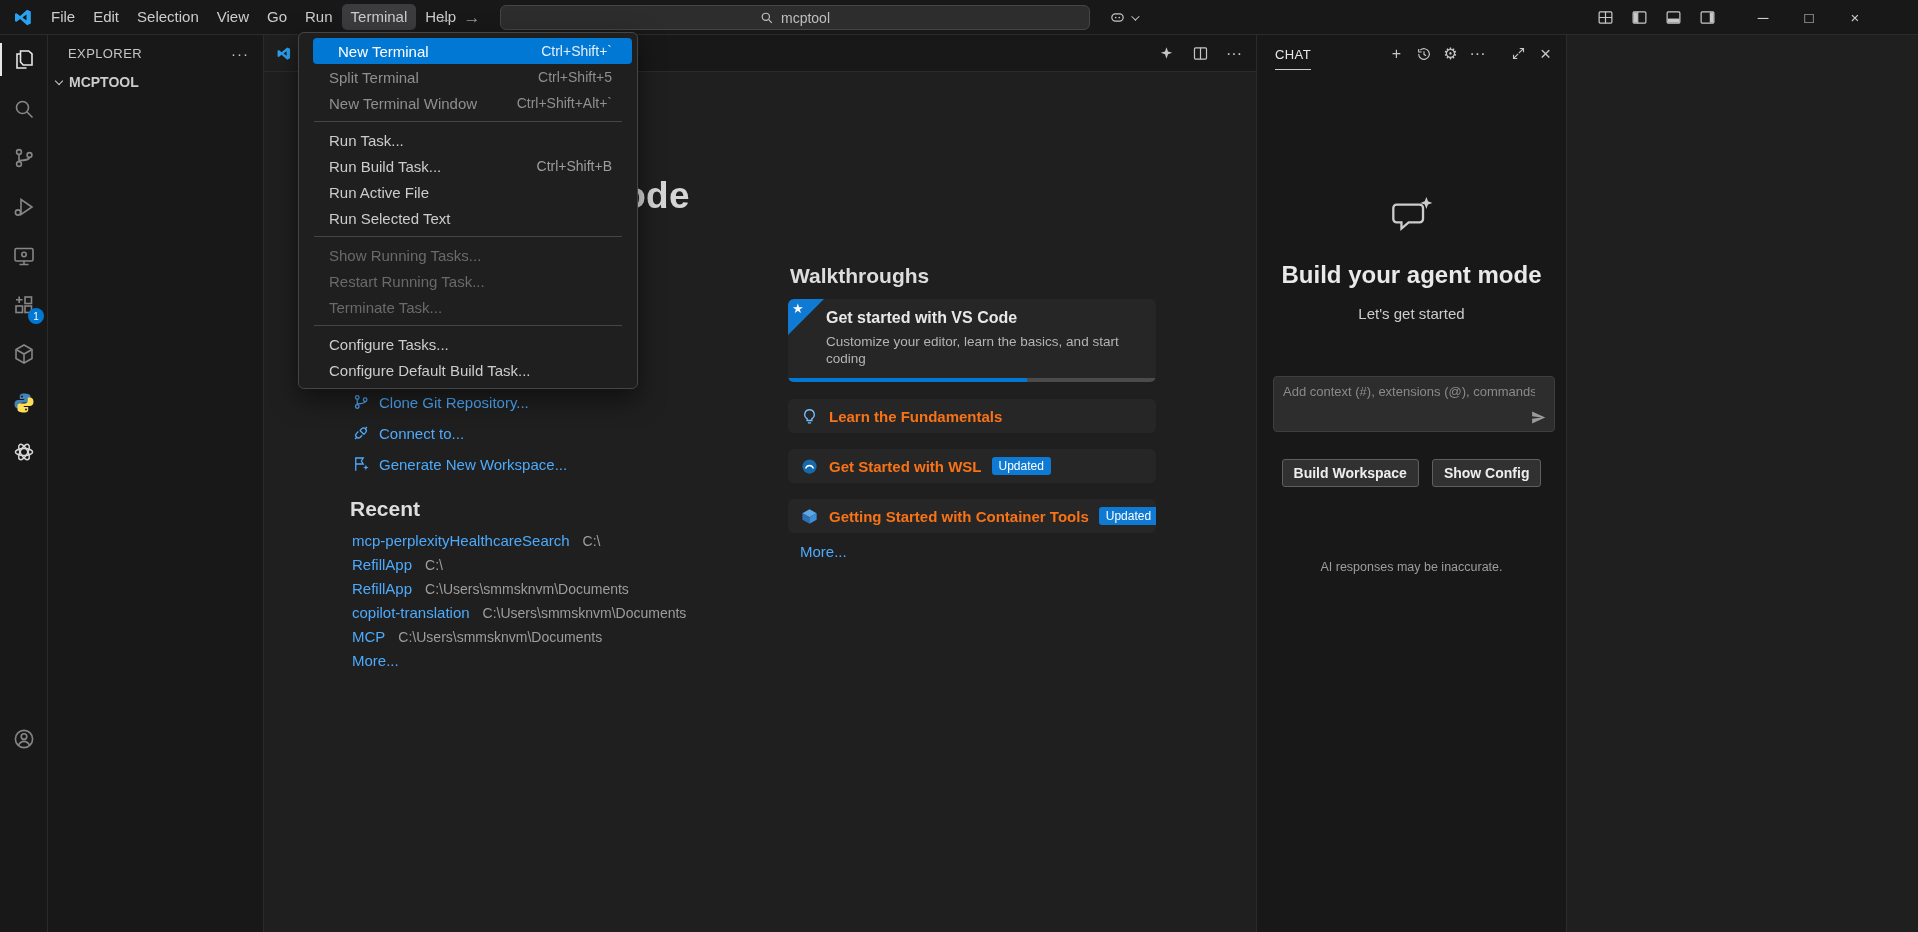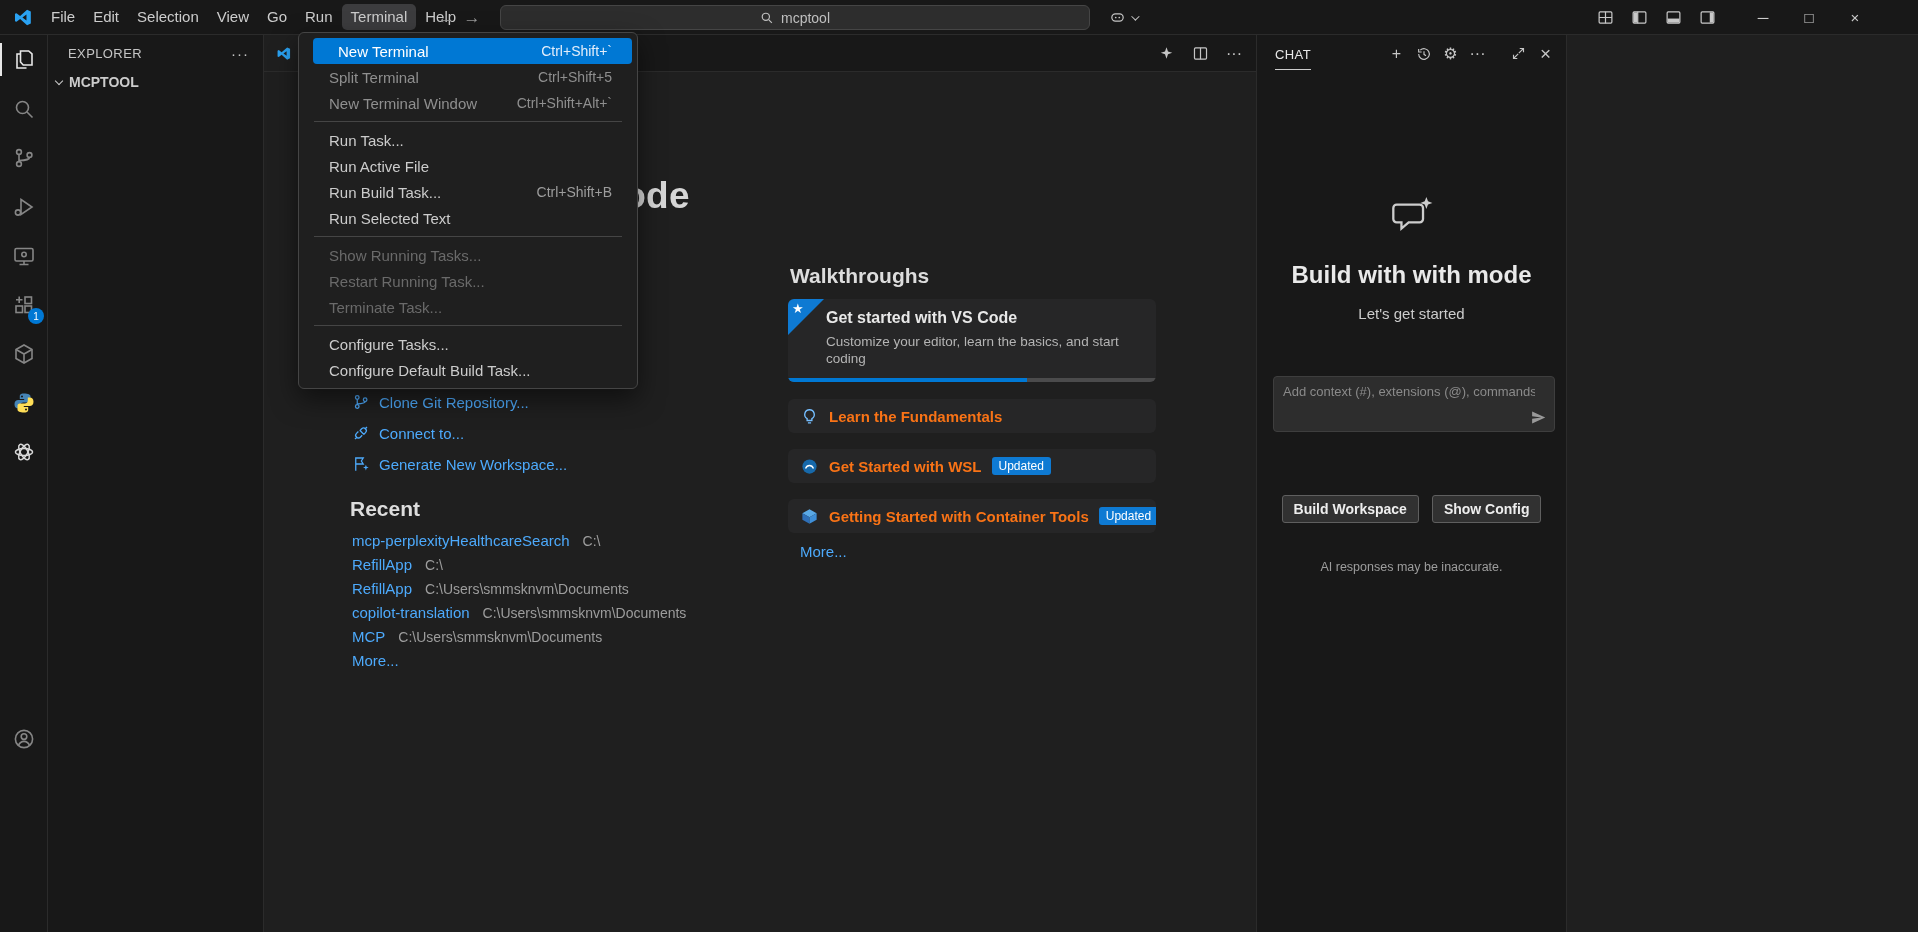--- a/index.html
+++ b/index.html
@@ -89,21 +89,21 @@
   .chat-actions { position:absolute; right:10px; top:0; height:37px; display:flex; align-items:center; gap:6px; color:#c5c5c5; }
   .chat-actions .ca { width:21px; height:22px; display:inline-flex; align-items:center; justify-content:center; font-size:16px; }
   .ca-gap { margin-left:14px; }
   .chat-hero { position:absolute; left:0; right:0; top:160px; display:flex; flex-direction:column; align-items:center; color:#cccccc; }
   .chat-title { margin-top:20px; font-size:24px; font-weight:bold; color:#e9e9e9; }
   .chat-sub { margin-top:16px; font-size:15px; color:#cccccc; }
   .chat-input { position:absolute; left:16px; width:282px; top:341px; height:56px; background:#2d2d2d; border:1px solid #3e3e3e; border-radius:4px; }
   .chat-input textarea { width:252px; height:40px; margin:7px 0 0 9px; background:transparent; border:none; outline:none; resize:none; overflow:hidden; font-family:"Liberation Sans","DejaVu Sans",sans-serif; font-size:13px; color:#cccccc; }
   .chat-input textarea::placeholder { color:#8a8a8a; }
   .send-btn { position:absolute; right:7px; bottom:5px; color:#9a9a9a; display:inline-flex; }
-  .chat-btn-row { position:absolute; left:0; right:0; top:460px; display:flex; justify-content:center; gap:13px; }
+  .chat-btn-row { position:absolute; left:0; right:0; top:424px; display:flex; justify-content:center; gap:13px; }
   .chat-btn { background:#313131; border:1px solid #5f5f5f; border-radius:3px; color:#eeeeee; font-size:14px; font-weight:bold; padding:5px 11px; font-family:inherit; }
   .chat-footer { position:absolute; left:0; right:0; top:525px; text-align:center; font-size:12.5px; color:#9d9d9d; }
 
   .rightvoid { position:absolute; left:1566px; right:0; top:35px; bottom:0; background:#1f1f1f; border-left:1px solid #2b2b2b; }
 
   svg { display:block; }
 </style>
 </head>
 <body>
 
@@ -431,25 +431,25 @@
     </div>
     <div class="mi dim">
       <span>New Terminal Window</span>
       <span class="sc">Ctrl+Shift+Alt+`</span>
     </div>
     <div class="msep"></div>
     <div class="mi">
       <span>Run Task...</span>
     </div>
     <div class="mi">
-      <span>Run Active File</span>
-    </div>
-    <div class="mi">
       <span>Run Build Task...</span>
       <span class="sc">Ctrl+Shift+B</span>
+    </div>
+    <div class="mi">
+      <span>Run Active File</span>
     </div>
     <div class="mi">
       <span>Run Selected Text</span>
     </div>
     <div class="msep"></div>
     <div class="mi disabled">
       <span>Show Running Tasks...</span>
     </div>
     <div class="mi disabled">
       <span>Restart Running Task...</span>
@@ -489,21 +489,21 @@
       </div>
     </div>
 
     <div class="chat-hero">
       <span>
         <svg width="46" height="46" viewBox="0 0 48 48" fill="none" stroke="#cccccc" stroke-width="2.4">
             <path d="M8 10h24a3.5 3.5 0 0 1 3.5 3.5V25a3.5 3.5 0 0 1-3.5 3.5H20.5L13 35v-6.5H8A3.5 3.5 0 0 1 4.5 25V13.5A3.5 3.5 0 0 1 8 10z"></path>
             <path fill="#cccccc" stroke="none" d="M39 2l1.7 4.6L45.3 8.3l-4.6 1.7L39 14.6l-1.7-4.6-4.6-1.7 4.6-1.7L39 2z"></path>
           </svg>
       </span>
-      <div class="chat-title">Build with with mode</div>
+      <div class="chat-title">Build your agent mode</div>
       <div class="chat-sub">Let's get started</div>
     </div>
 
     <div class="chat-input">
       <textarea wrap="off" placeholder="Add context (#), extensions (@), commands (/" style=""></textarea>
       <span class="send-btn">
         <svg width="17" height="17" viewBox="0 0 24 24">
             <path fill="#9a9a9a" d="M3 20.5 21.5 12 3 3.5v6.8L16 12 3 13.7v6.8z"></path>
           </svg>
       </span>

